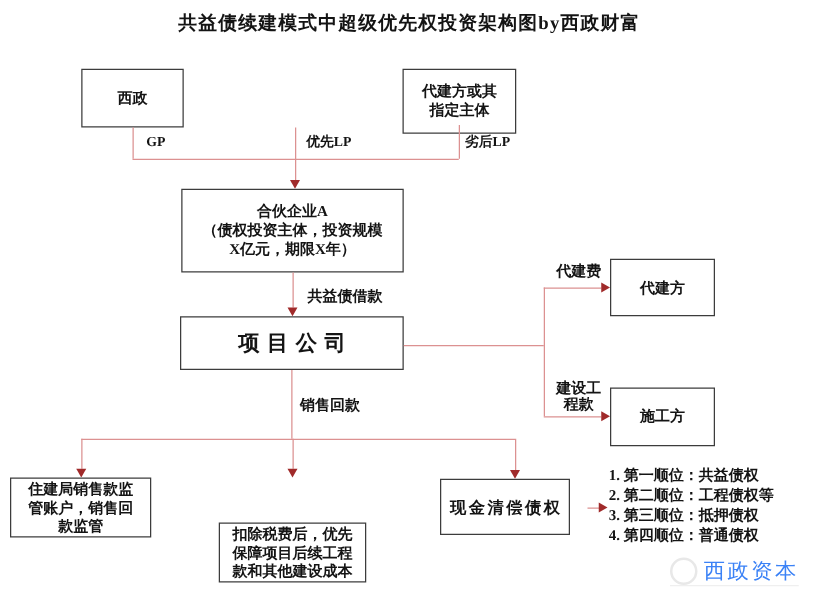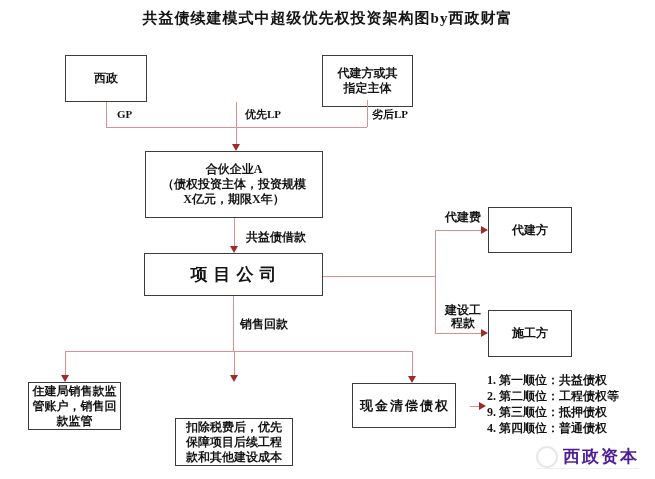--- a/index.html
+++ b/index.html
@@ -39,21 +39,21 @@
     border-left:7px solid #a02a2a;
   }
   .plist {
     position:absolute; left:487px; top:372px;
     font-size:12px; font-weight:bold; line-height:16px; white-space:nowrap;
   }
   .plist span { display:block; }
   .wm {
     position:absolute; left:536px; top:445px;
     display:flex; align-items:center; gap:5px;
-    color:#4c1d95; font-weight:bold; font-size:17px; letter-spacing:2px;
+    color:#3b82f6; font-weight:normal; font-size:17px; letter-spacing:2px;
     border-bottom:1px solid #efefef;
   }
   .wm-circle {
     width:18px; height:18px; border:2px solid #e8e8e8; border-radius:50%;
     flex:0 0 auto;
   }
 </style>
 </head>
 <body>
 
@@ -115,41 +115,41 @@
   <div class="vline" style="left:233px;top:296px;height:55px;"></div>
   <div class="lbl" style="left:240px;top:318px;font-size:12px;">销售回款</div>
   <div class="hline" style="left:65px;top:351px;width:347px;"></div>
   <div class="vline" style="left:65px;top:351px;height:24px;"></div>
   <div class="arr-d" style="left:61px;top:375px;"></div>
   <div class="vline" style="left:234px;top:351px;height:24px;"></div>
   <div class="arr-d" style="left:230px;top:375px;"></div>
   <div class="vline" style="left:412px;top:351px;height:25px;"></div>
   <div class="arr-d" style="left:408px;top:376px;"></div>
 
-  <div class="box" style="left:8px;top:382px;width:93px;height:48px;margin-left:20px;">
+  <div class="box" style="left:8px;top:382px;width:113px;height:48px;">
     <span>住建局销售款监</span>
     <span>管账户，销售回</span>
     <span>款监管</span>
   </div>
   <div class="box" style="left:175px;top:382px;width:118px;height:48px;margin-top:36px;">
     <span>扣除税费后，优先</span>
     <span>保障项目后续工程</span>
     <span>款和其他建设成本</span>
   </div>
   <div class="box box-cash" style="left:352px;top:383px;width:104px;height:45px;">
     <span>现金清偿债权</span>
   </div>
 
   <div class="hline" style="left:470px;top:406px;width:10px;"></div>
   <div class="arr-r" style="left:479px;top:402px;"></div>
 
   <div class="plist">
     <span>1. 第一顺位：共益债权</span>
     <span>2. 第二顺位：工程债权等</span>
-    <span>9. 第三顺位：抵押债权</span>
+    <span>3. 第三顺位：抵押债权</span>
     <span>4. 第四顺位：普通债权</span>
   </div>
 
   <div class="wm">
     <span class="wm-circle"></span>
     <span>西政资本</span>
   </div>
 
 </div>
 

